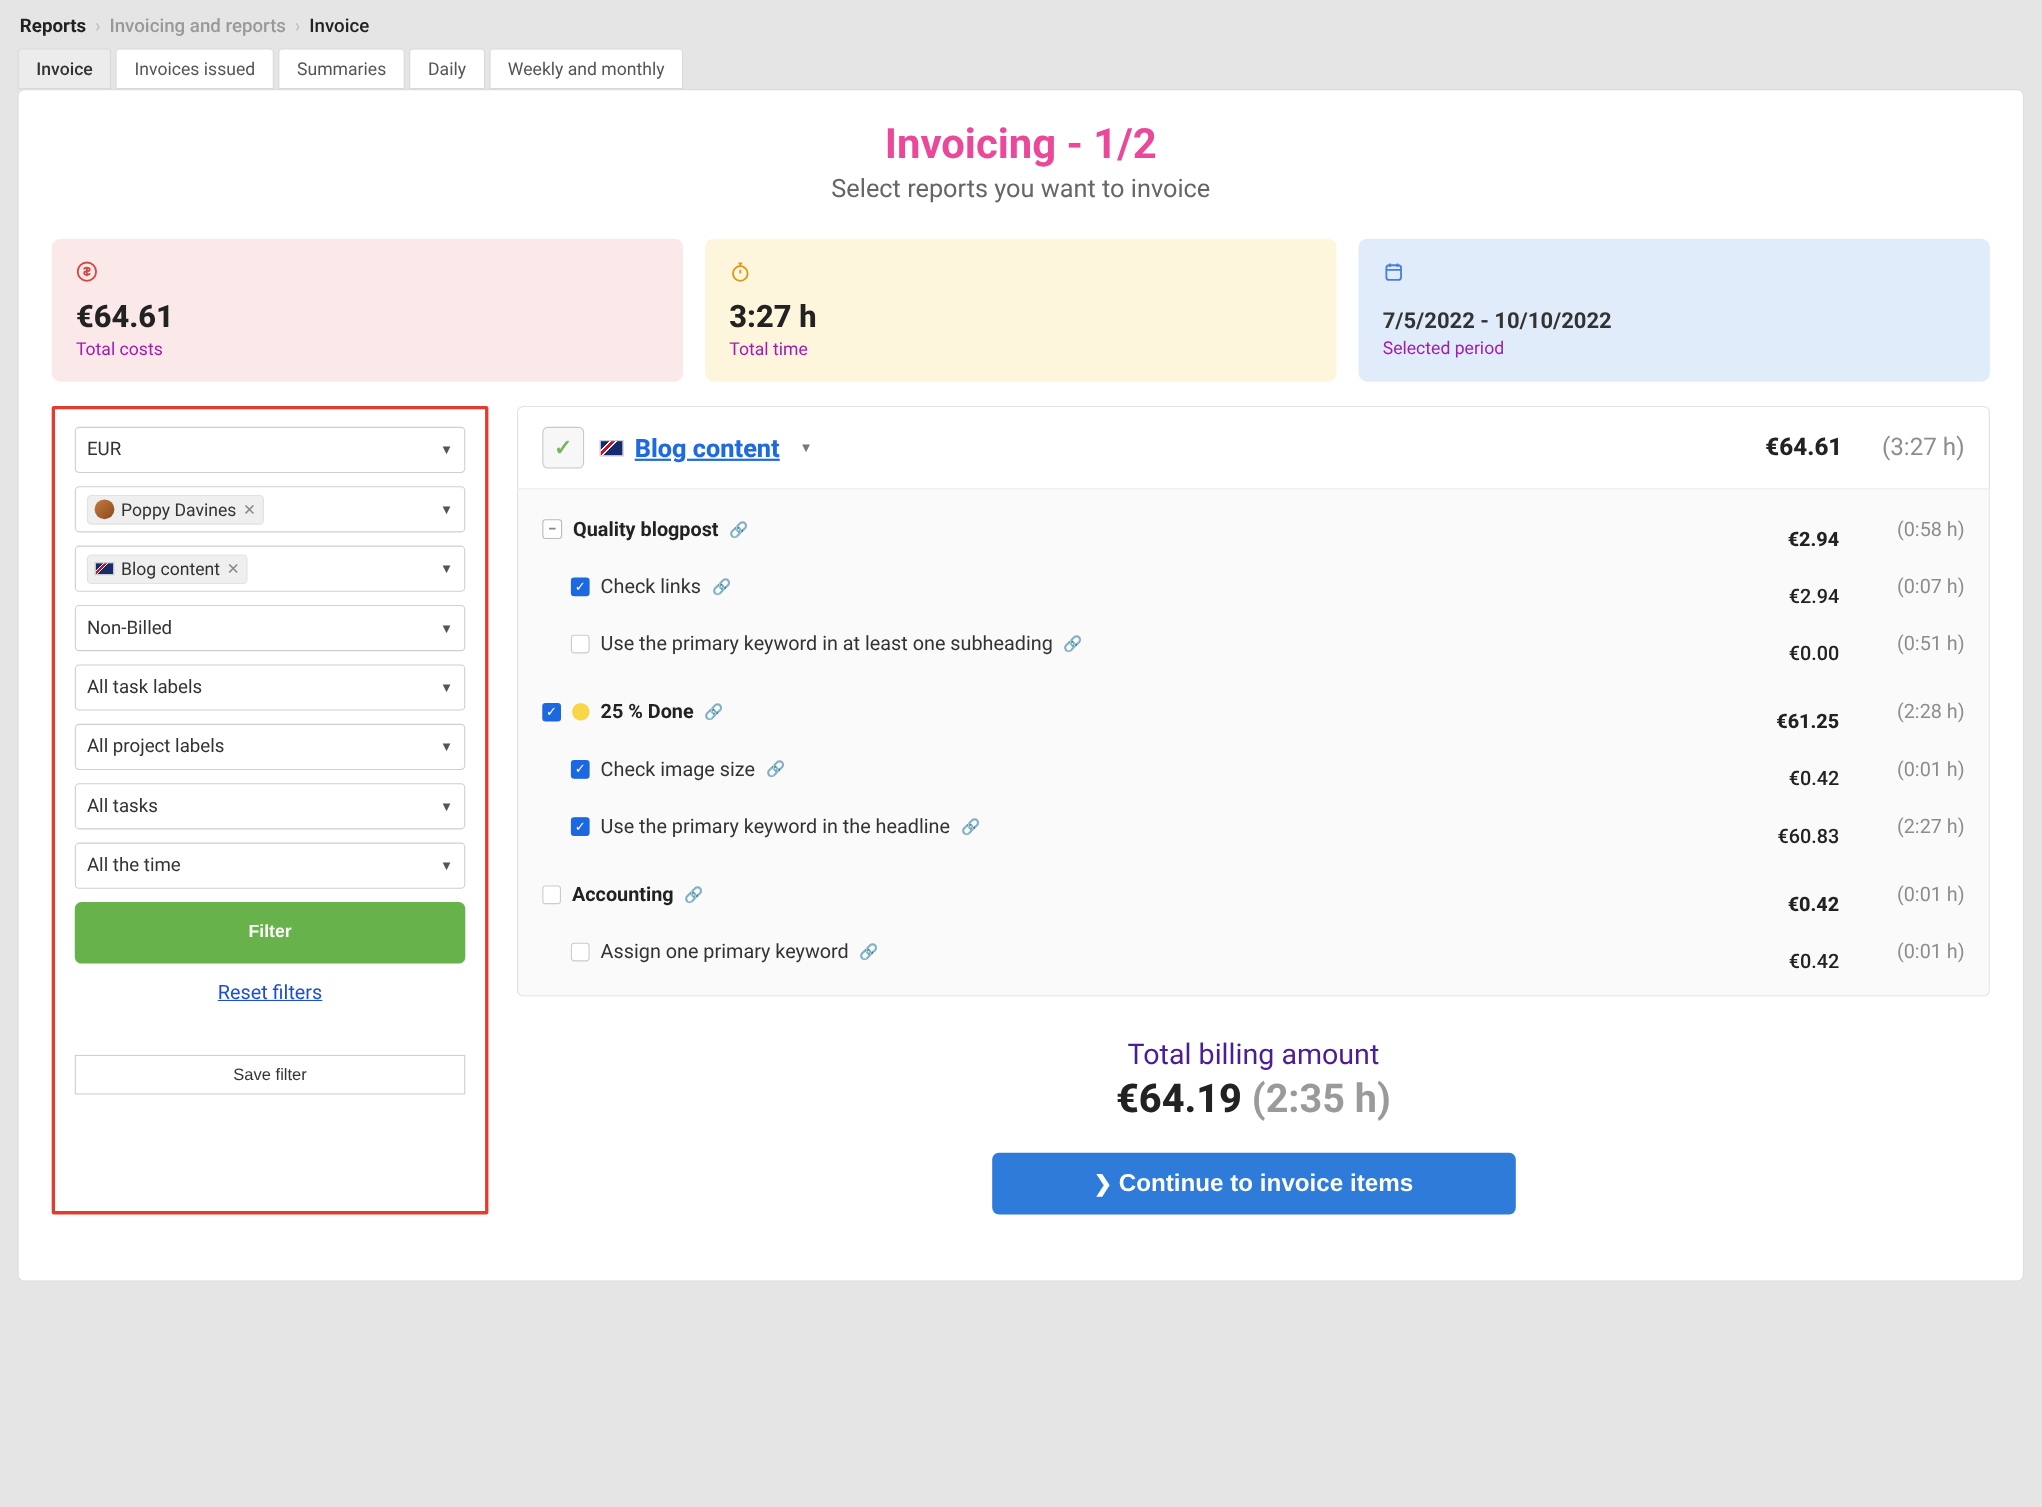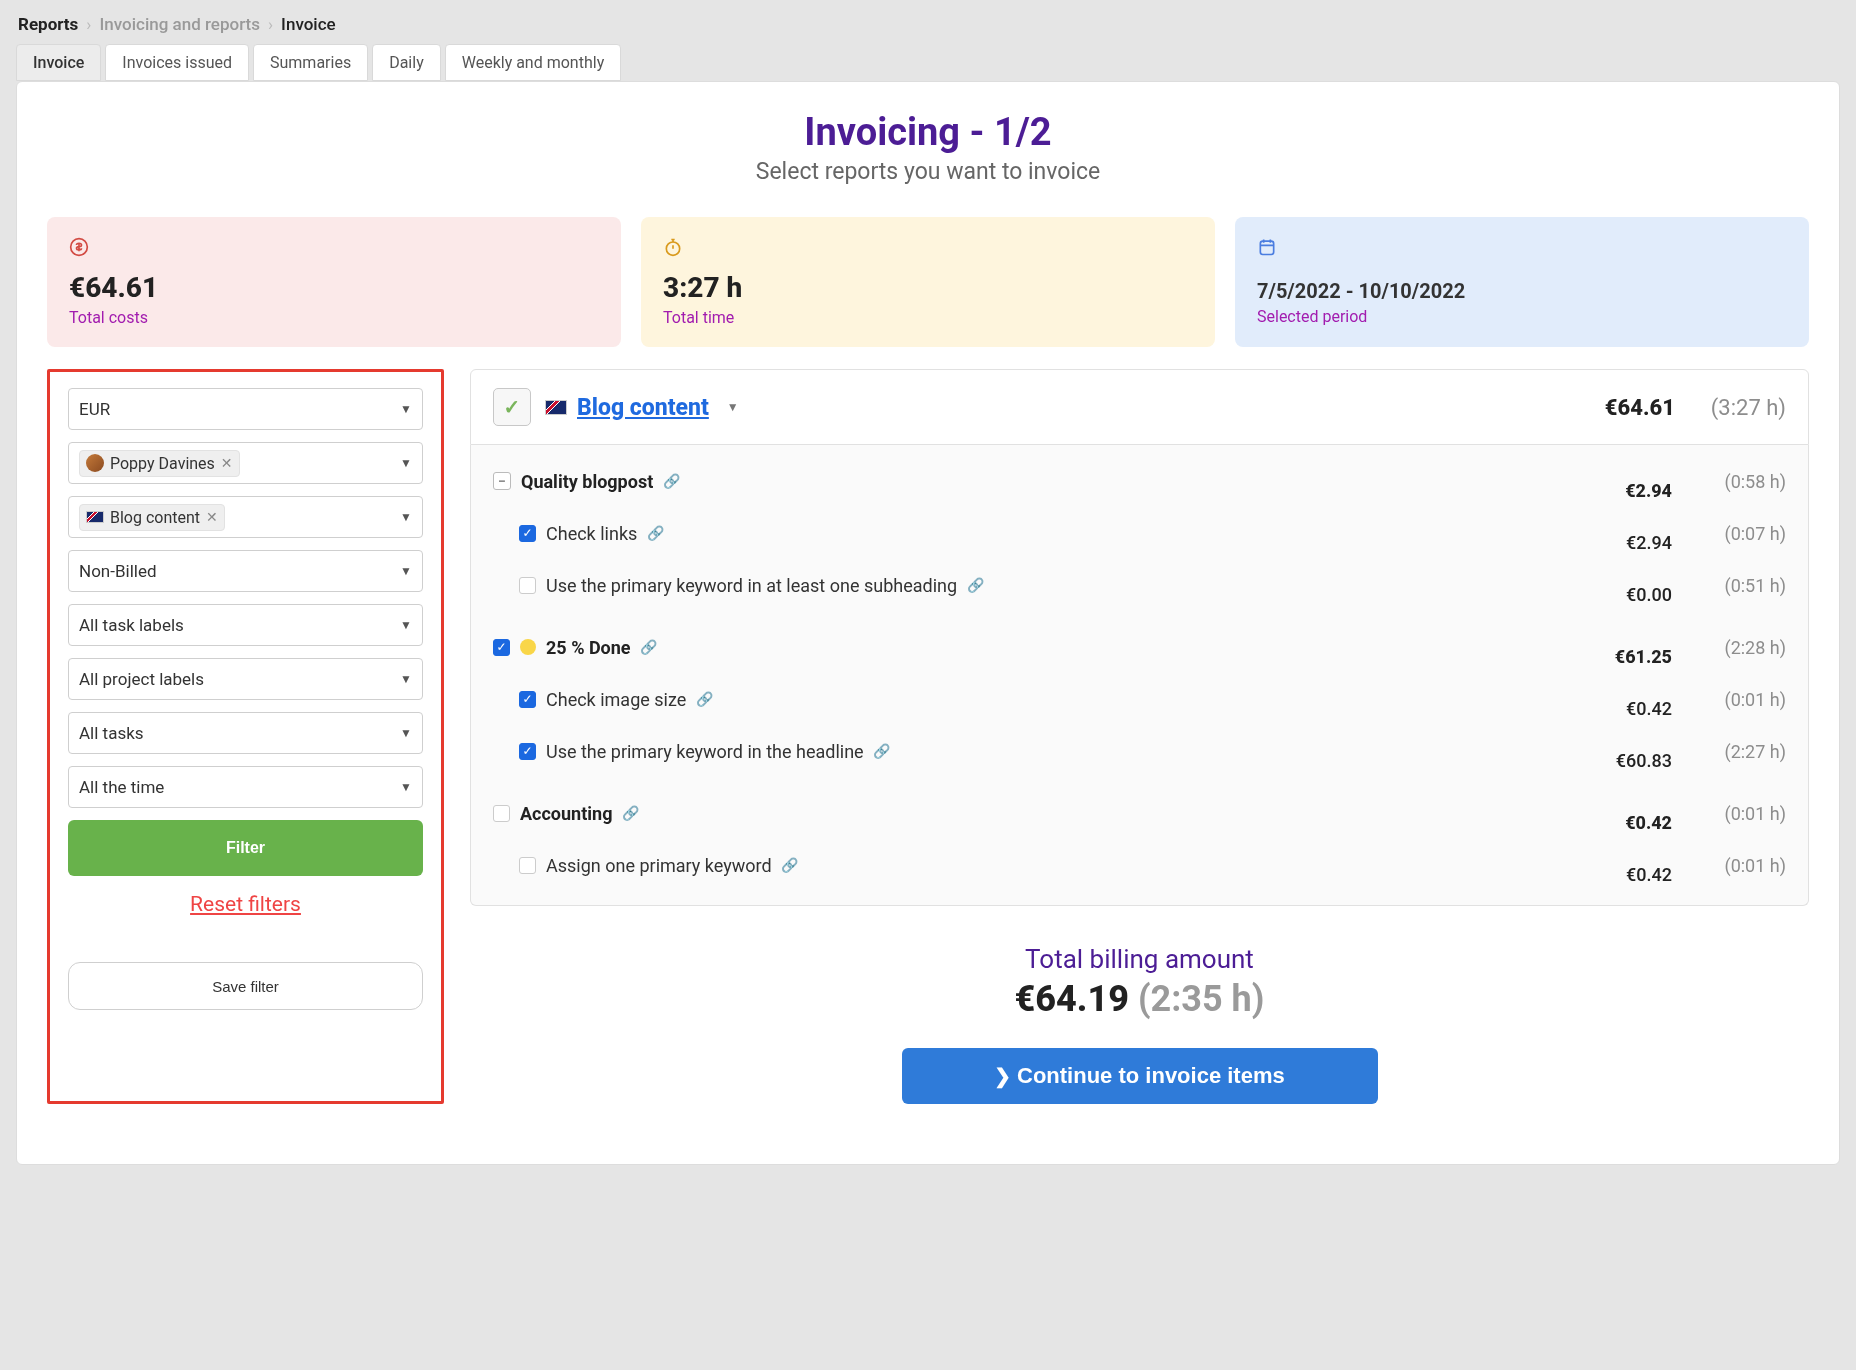--- a/index.html
+++ b/index.html
@@ -21,21 +21,21 @@
   .tab {
     background:#fff; border:1px solid #d9d9d9; padding:8px 16px; font-size:16px;
     color:#555; border-radius:4px 4px 0 0; margin-right:4px; cursor:pointer;
   }
   .tab.active { background:#ececec; color:#333; font-weight:500; }
   
   .card {
     background:#fff; border:1px solid #ddd; border-radius:6px; margin-top:0;
     padding:28px 30px 60px;
   }
-  .title { text-align:center; font-size:38px; font-weight:700; color:#4c1d95; }
+  .title { text-align:center; font-size:38px; font-weight:700; color:#ec4899; }
   .subtitle { text-align:center; font-size:23px; color:#666; margin-top:4px; }
   
   .stats { display:flex; gap:20px; margin-top:32px; }
   .stat {
     flex:1; border-radius:8px; padding:20px 22px;
     display:flex; flex-direction:column;
   }
   .stat .icon { font-size:20px; height:26px; }
   .stat .big { font-size:28px; font-weight:800; color:#222; margin-top:8px; }
   .stat .sml { font-size:16px; color:#a21caf; margin-top:4px; }
@@ -74,23 +74,23 @@
   .flag-uk {
     width:18px; height:12px; display:inline-block;
     background:linear-gradient(135deg,#172a6b 25%, #fff 25%, #fff 30%, #c8102e 30%, #c8102e 40%, #fff 40%, #fff 45%, #172a6b 45%);
     border:1px solid #ccc;
   }
   .flag-uk-lg { width:22px; height:15px; }
   .btn-filter {
     width:100%; background:#68b24b; color:#fff; border:none; border-radius:6px;
     height:56px; font-size:16px; font-weight:700; cursor:pointer;
   }
-  .reset-link { display:block; text-align:center; margin-top:16px; color:#ef4444; text-decoration:underline; font-size:21px; }
+  .reset-link { display:block; text-align:center; margin-top:16px; color:#1d4ed8; text-decoration:underline; font-size:18px; }
   .save-filter {
-    width:100%; background:#fff; border:1px solid #cfcfcf; border-radius:12px; height:48px;
+    width:100%; background:#fff; border:1px solid #cfcfcf; border-radius:0; height:36px;
     margin-top:46px; font-size:15px; cursor:pointer; color:#333;
   }
   
   .report { flex:1; }
   .project-header {
     border:1px solid #e1e1e1; border-radius:6px 6px 0 0;
     display:flex; align-items:center; padding:18px 22px; gap:14px;
   }
   .big-check {
     width:38px; height:38px; border:1px solid #c8c8c8; border-radius:5px;

